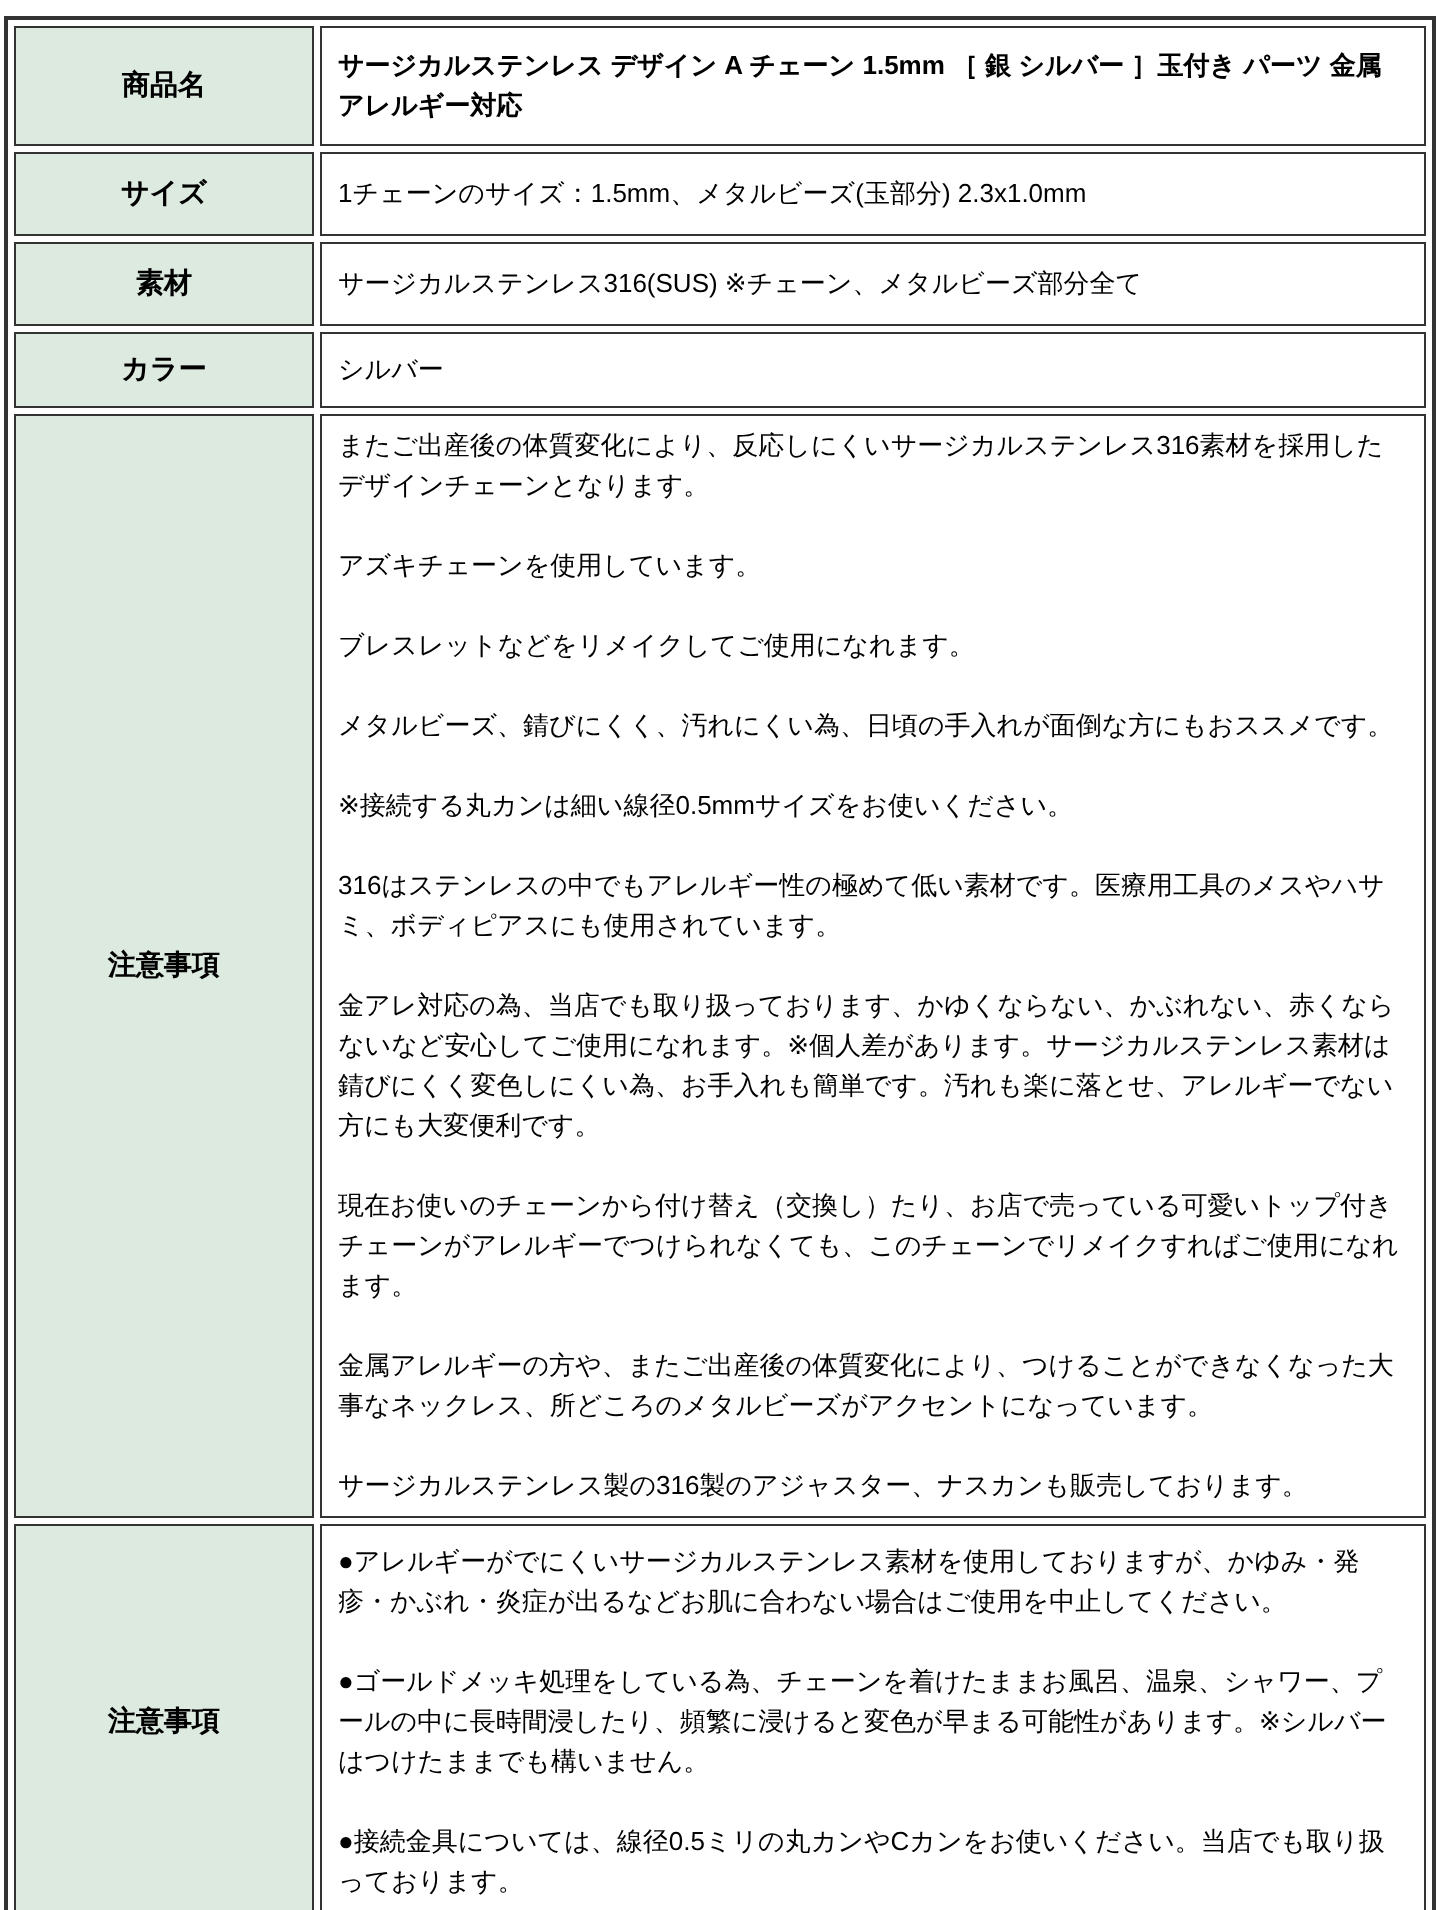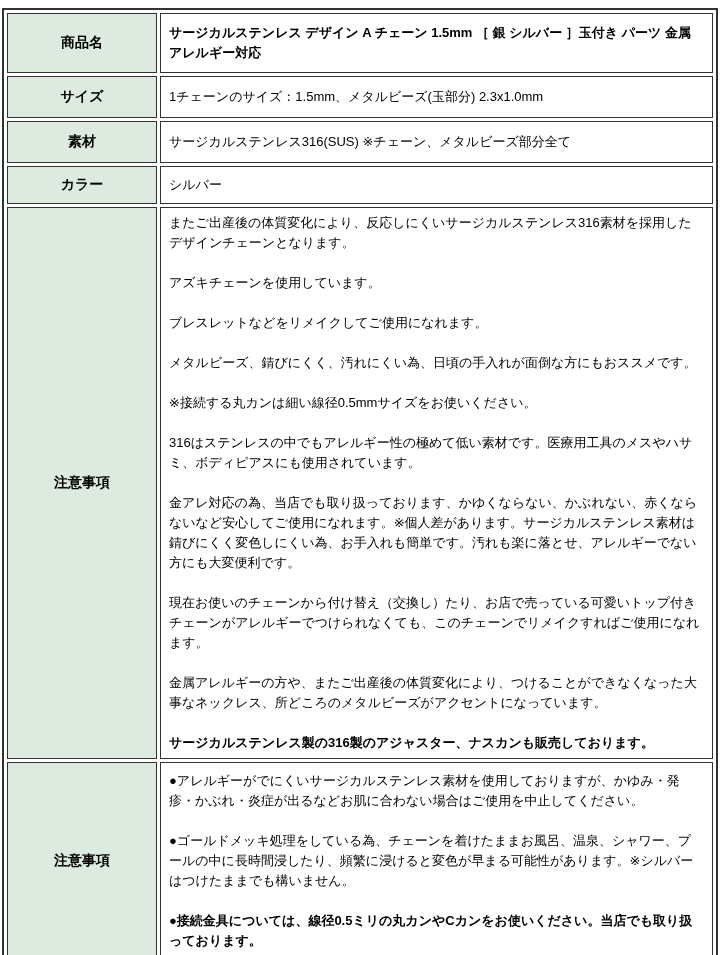--- a/index.html
+++ b/index.html
@@ -36,21 +36,21 @@
   table.spec td {
     border: 1px solid #333333;
     font-size: 13px;
     line-height: 20px;
     vertical-align: middle;
     padding: 5px 8px;
     word-break: break-all;
   }
   td.bold { font-weight: bold; }
   td p { margin: 0 0 20px 0; }
-  td p:last-child { margin-bottom: 0; font-weight: bold; }
+  td p:last-child { margin-bottom: 0; }
   tr.r-name  td { height: 48px; }
   tr.r-size  td, tr.r-material td { height: 30px; }
   tr.r-color td { height: 26px; }
   tr.r-desc  td { height: 528px; }
   tr.r-notes td { height: 186px; }
 </style>
 </head>
 <body>
 
 <div class="page">

